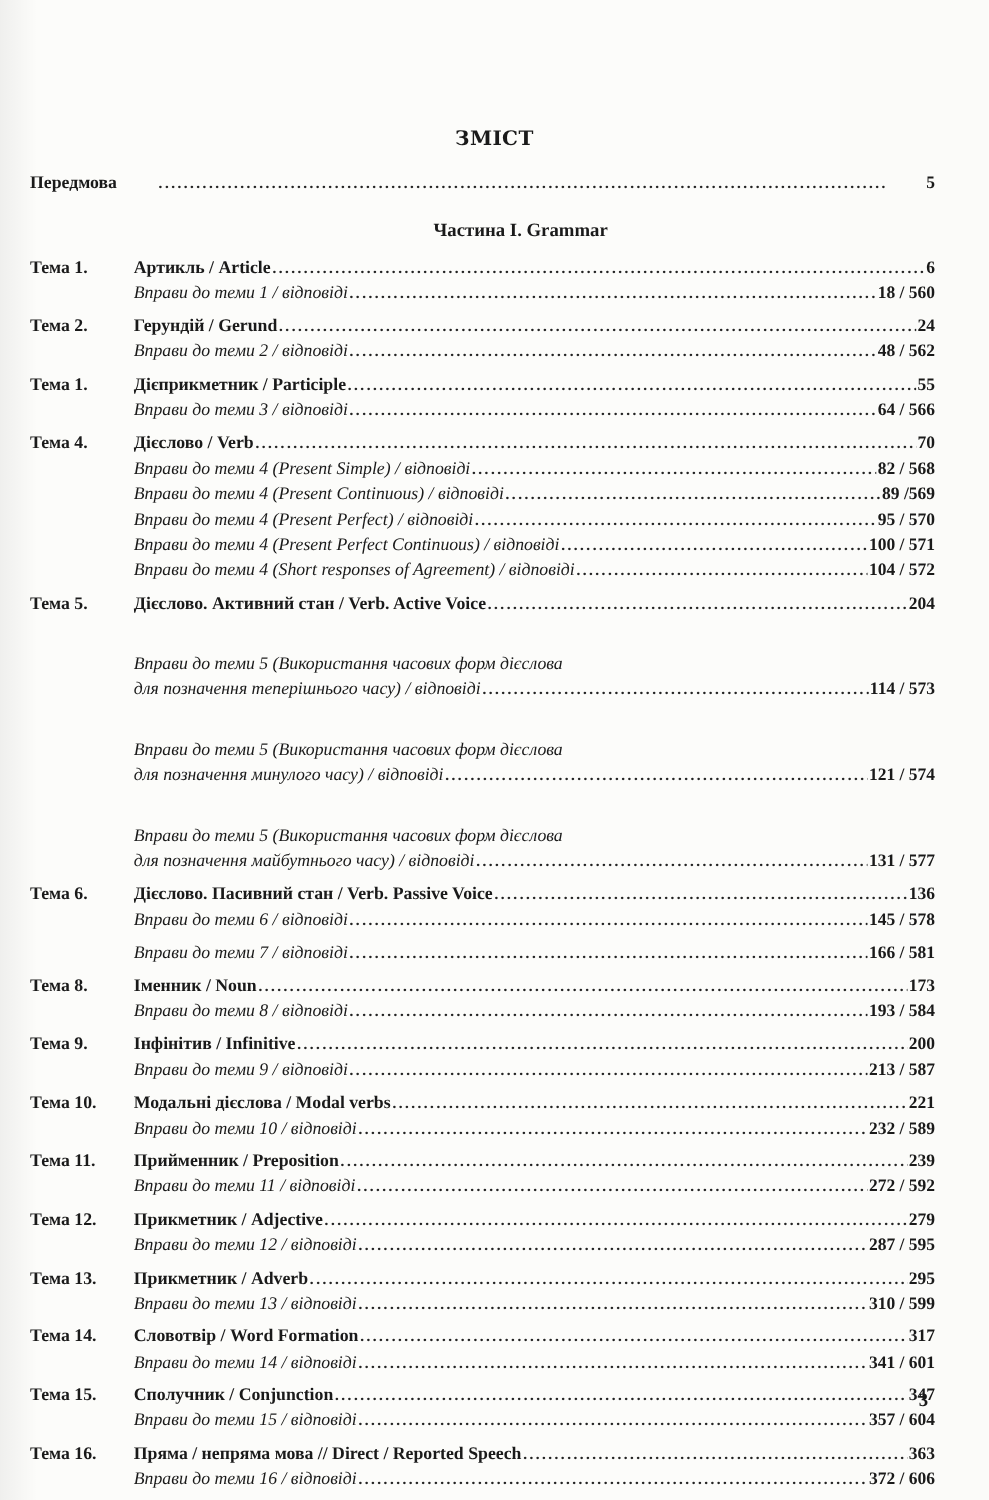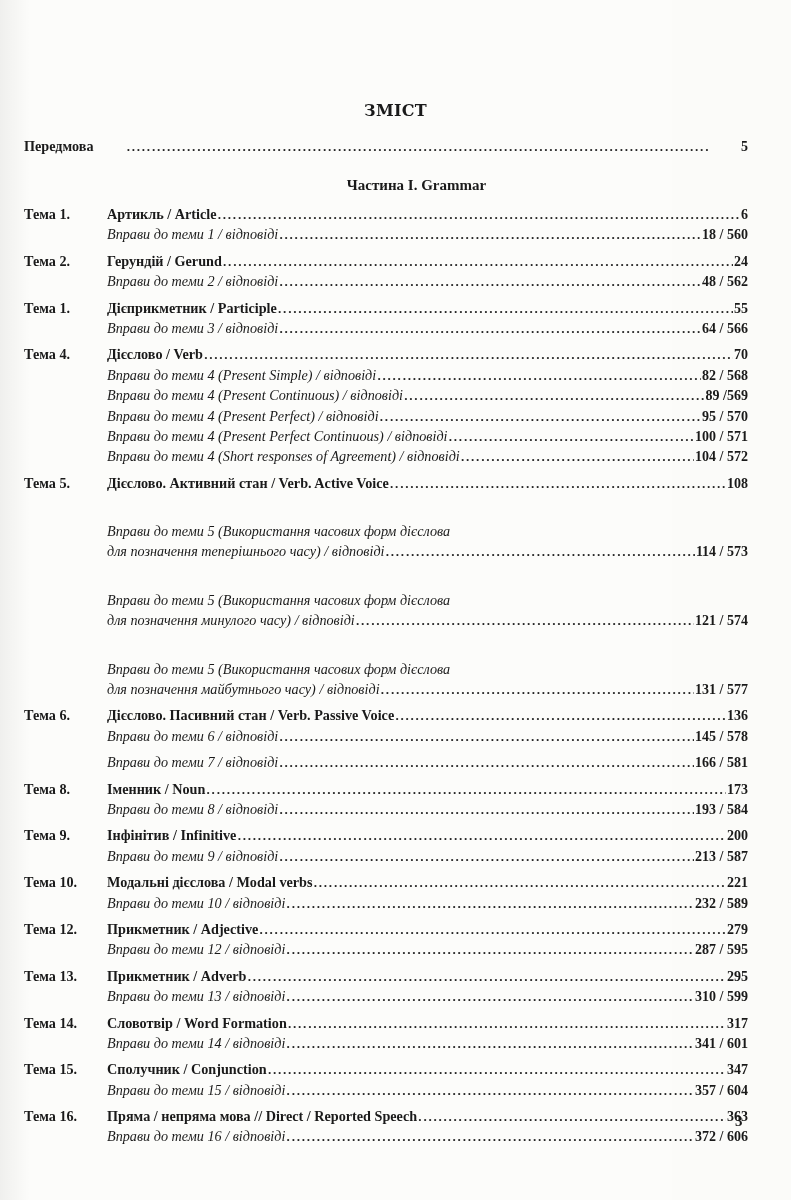--- a/index.html
+++ b/index.html
@@ -158,21 +158,21 @@
           <span class="label ex">Вправи до теми 4 (Short responses of Agreement) / відповіді</span>
           <span class="dots"></span>
           <span class="page-ref">104 / 572</span>
         </div>
       </div>
       <div class="topic">
         <div class="line">
           <span class="num">Тема 5.</span>
           <span class="label">Дієслово. Активний стан / Verb. Active Voice</span>
           <span class="dots"></span>
-          <span class="page-ref">108</span>
+          <span class="page-ref">204</span>
         </div>
         <div class="wrap-line">Вправи до теми 5 (Використання часових форм дієслова</div>
         <div class="line">
           <span class="num"></span>
           <span class="label ex">для позначення теперішнього часу) / відповіді</span>
           <span class="dots"></span>
           <span class="page-ref">114 / 573</span>
         </div>
         <div class="wrap-line">Вправи до теми 5 (Використання часових форм дієслова</div>
         <div class="line">
@@ -248,20 +248,34 @@
         </div>
         <div class="line">
           <span class="num"></span>
           <span class="label ex">Вправи до теми 10 / відповіді</span>
           <span class="dots"></span>
           <span class="page-ref">232 / 589</span>
         </div>
       </div>
       <div class="topic">
         <div class="line">
+          <span class="num">Тема 11.</span>
+          <span class="label">Прийменник / Preposition</span>
+          <span class="dots"></span>
+          <span class="page-ref">239</span>
+        </div>
+        <div class="line">
+          <span class="num"></span>
+          <span class="label ex">Вправи до теми 11 / відповіді</span>
+          <span class="dots"></span>
+          <span class="page-ref">272 / 592</span>
+        </div>
+      </div>
+      <div class="topic">
+        <div class="line">
           <span class="num">Тема 12.</span>
           <span class="label">Прикметник / Adjective</span>
           <span class="dots"></span>
           <span class="page-ref">279</span>
         </div>
         <div class="line">
           <span class="num"></span>
           <span class="label ex">Вправи до теми 12 / відповіді</span>
           <span class="dots"></span>
           <span class="page-ref">287 / 595</span>

